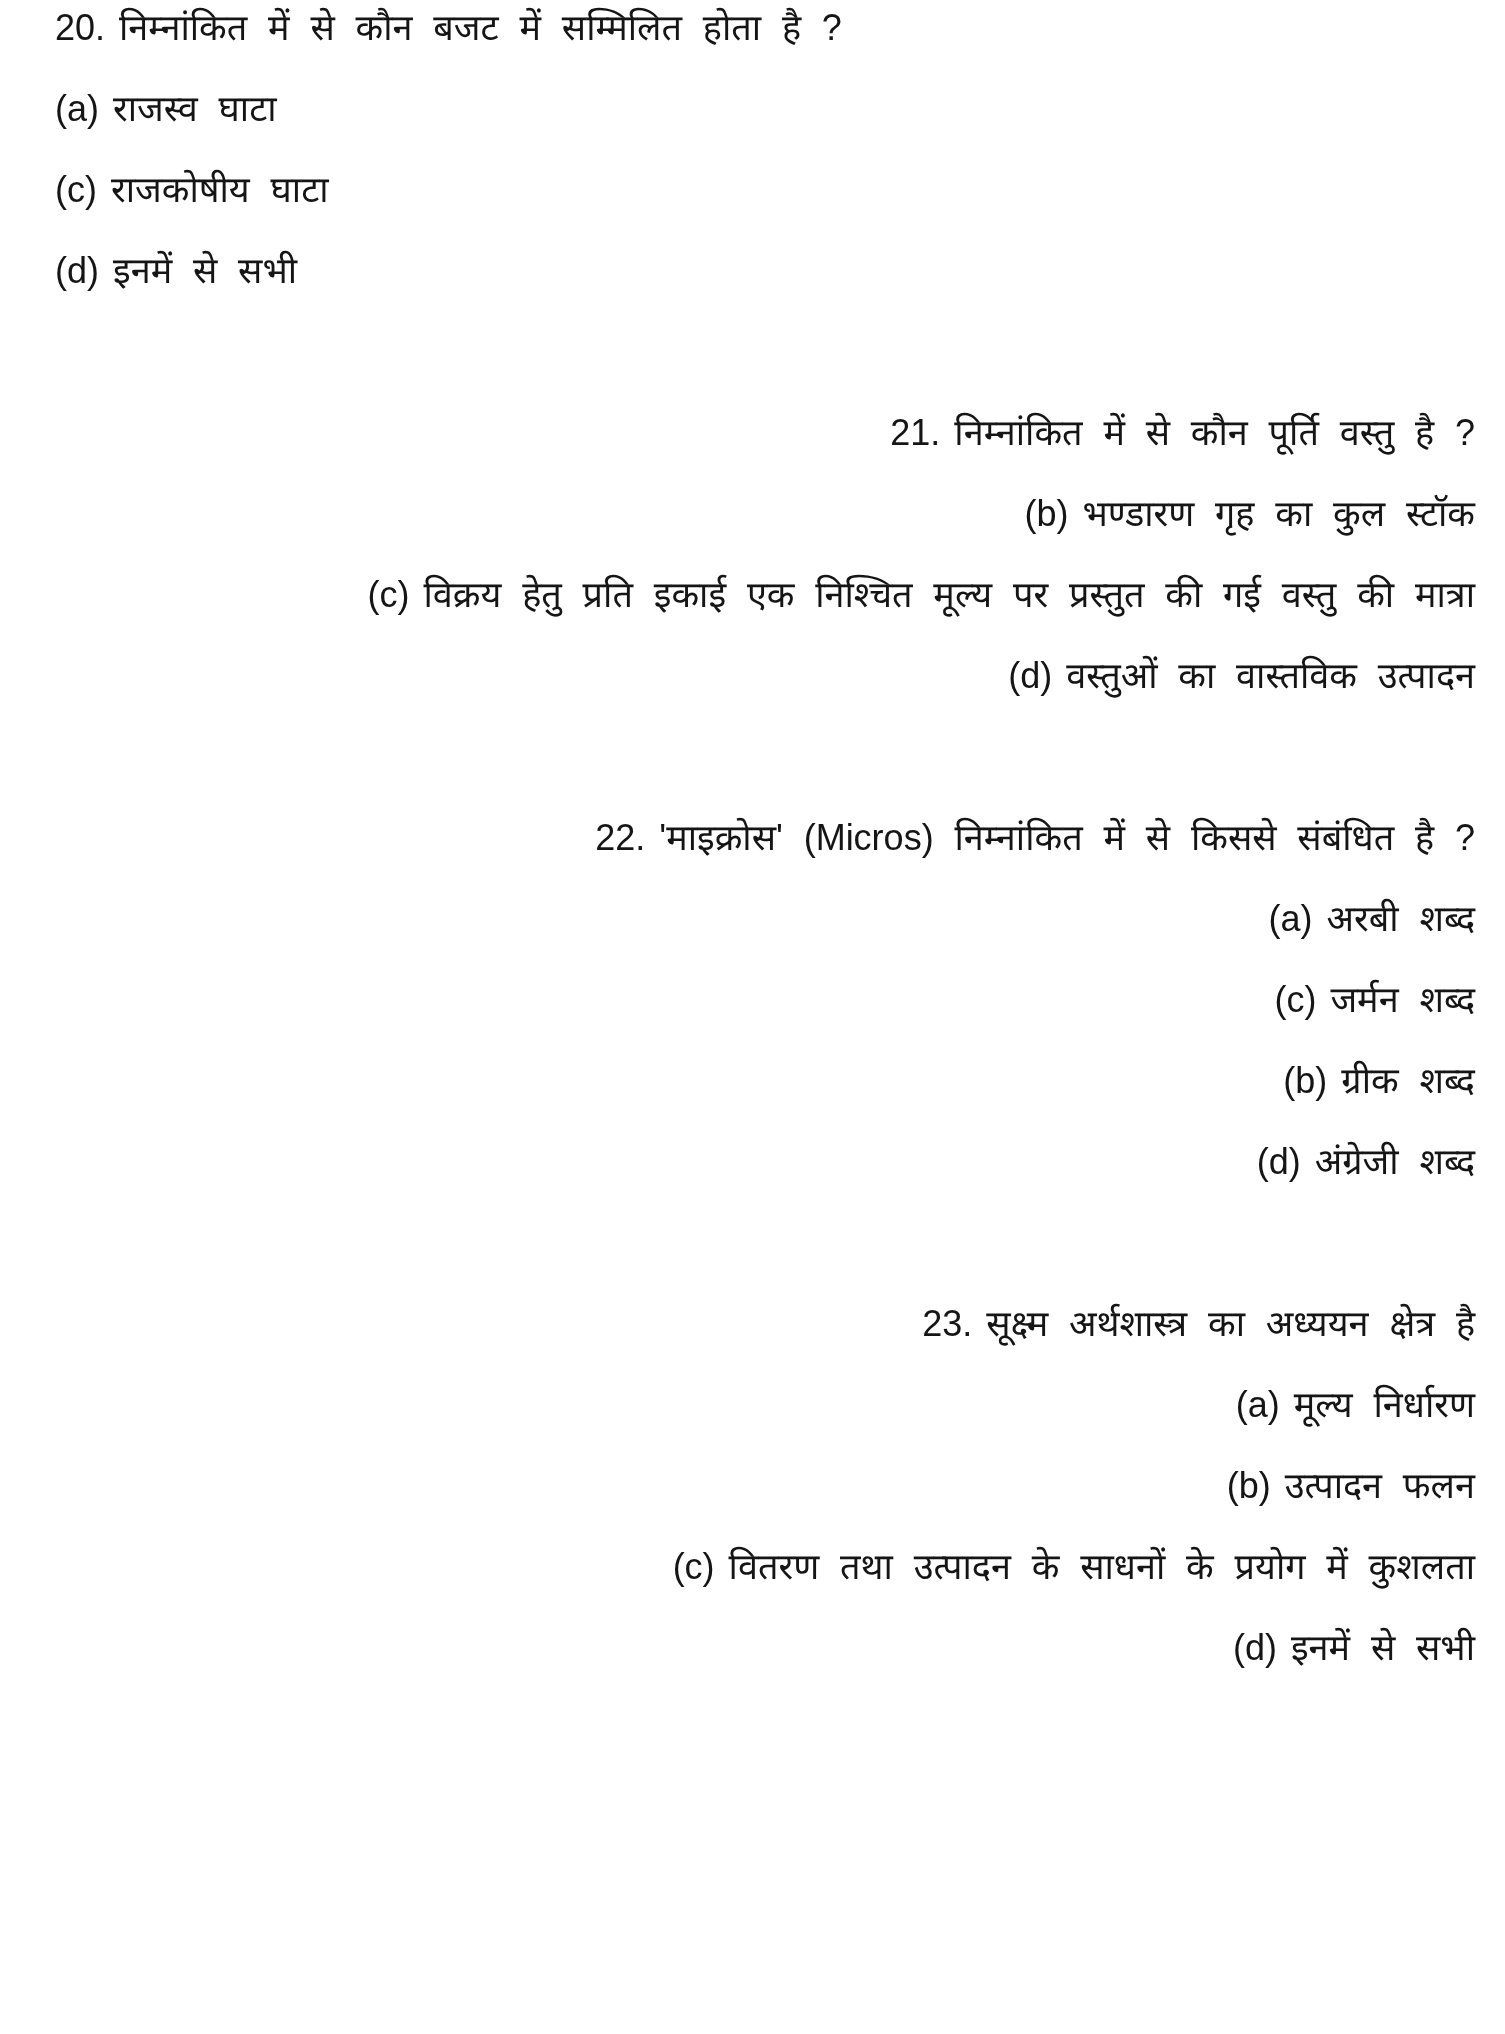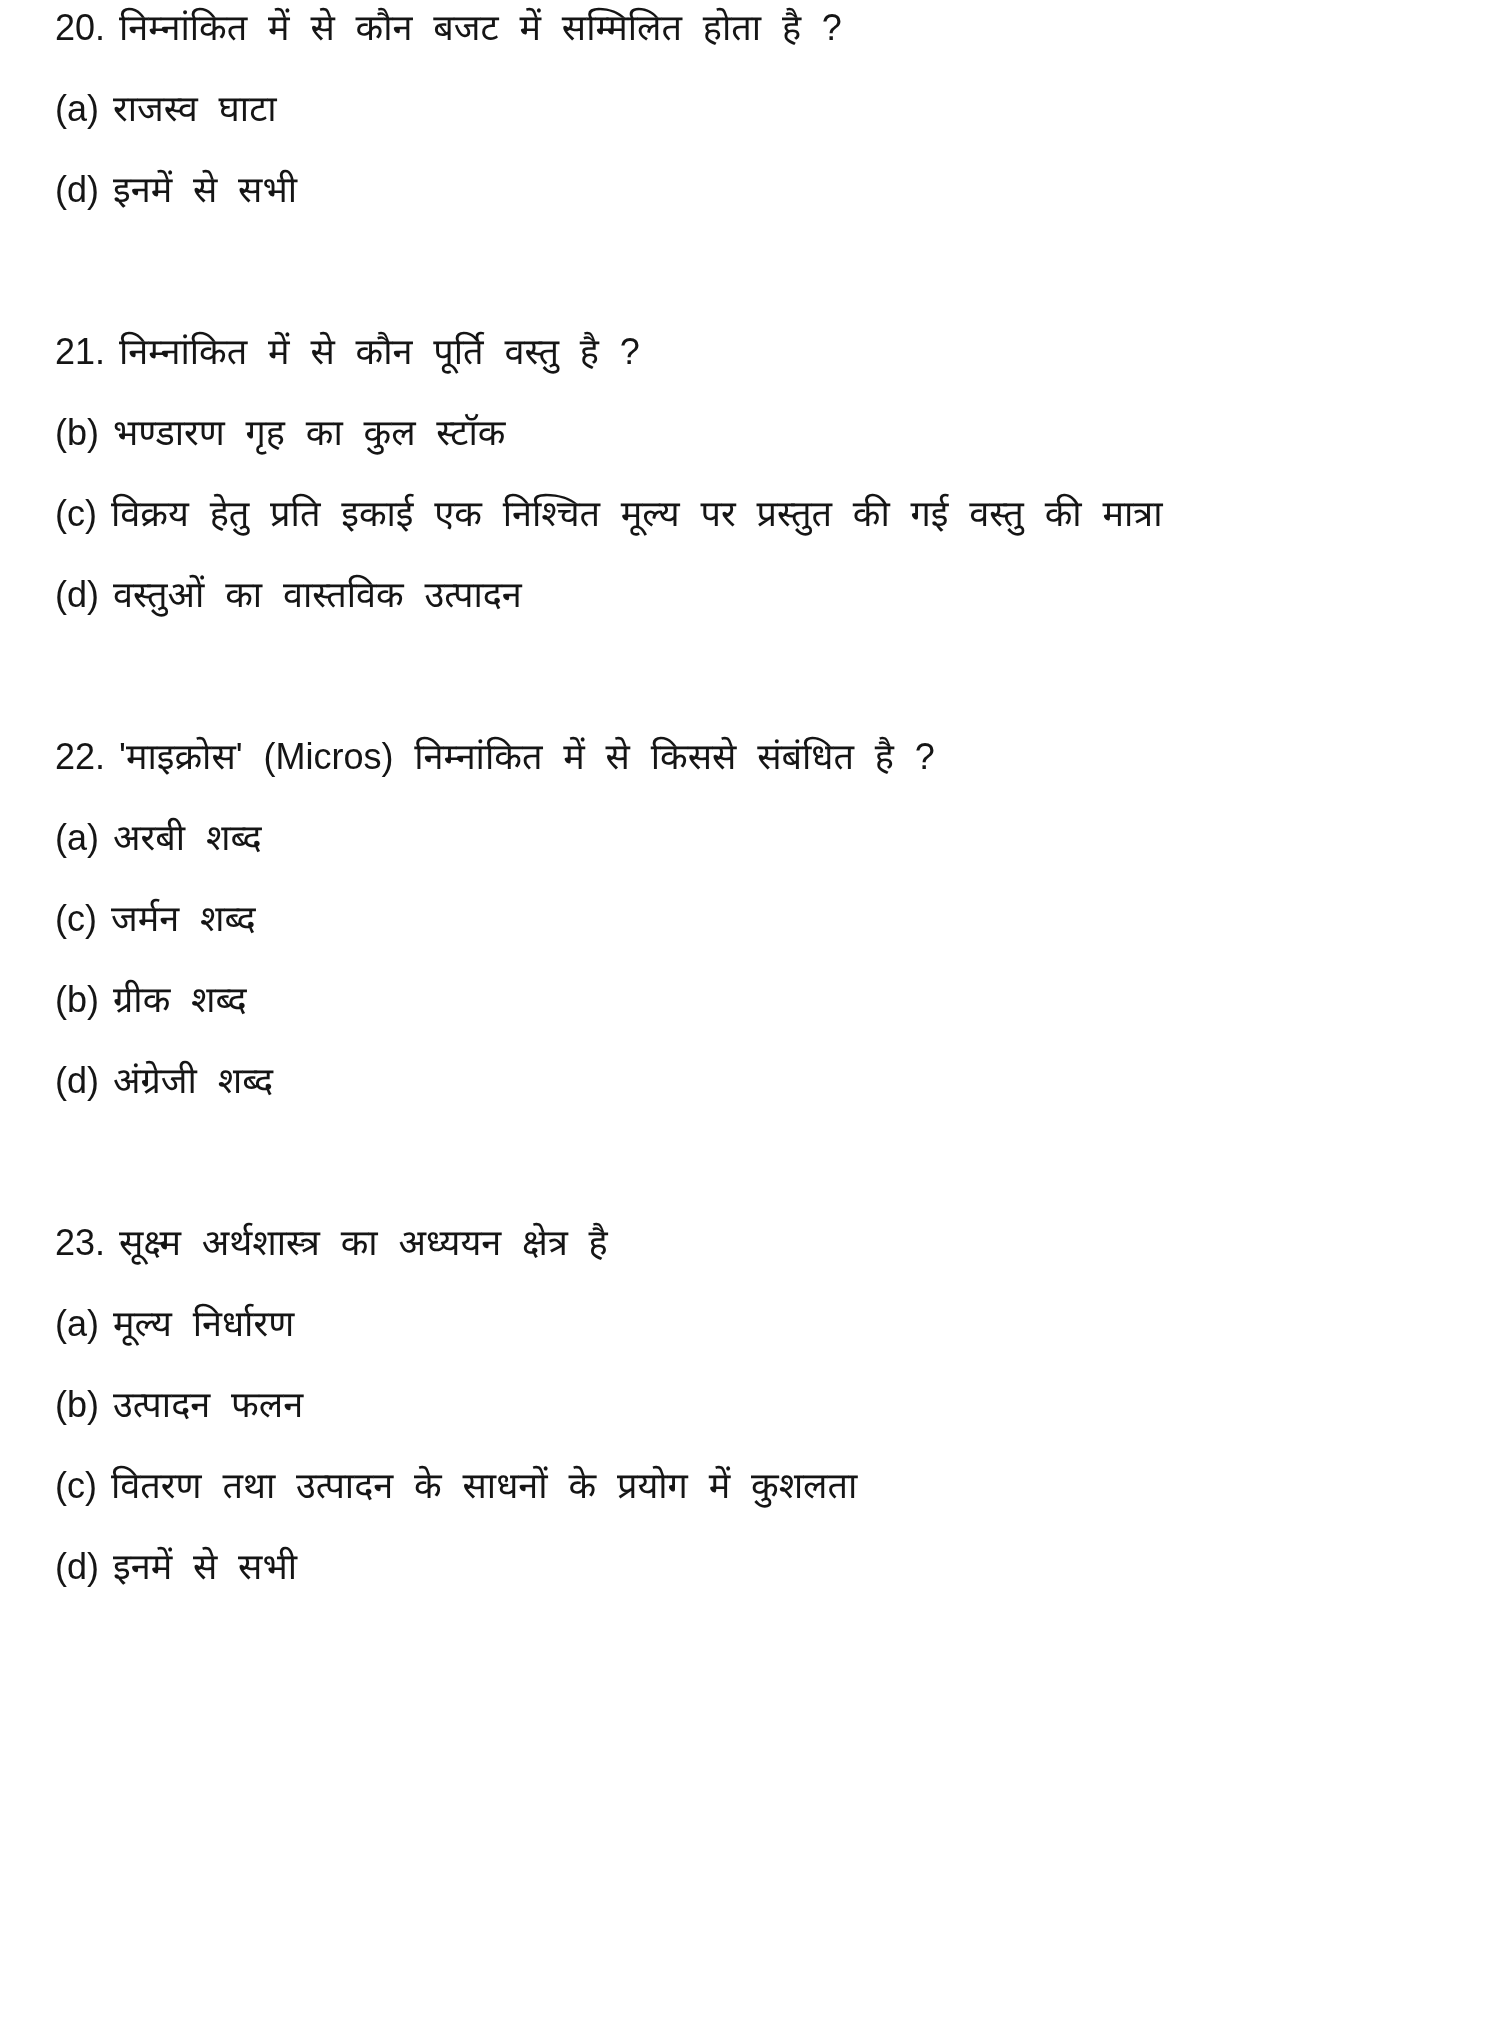--- a/index.html
+++ b/index.html
@@ -22,37 +22,41 @@
   }
   .line {
     font-size: 36px;
     line-height: 46px;
     margin-bottom: 35px;
     word-spacing: 0.30em;
     white-space: nowrap;
   }
   .question-block + .question-block {
     margin-top: 116px;
+    text-align: right;
   }
   .q-num, .opt-label {
     display: inline-block;
     margin-right: 14px;
   }
 </style>
 </head>
 <body>
 
 <main class="sheet">
 
   <section class="question-block">
     <div class="line">
       <span class="q-num">20.</span><span class="q-text">निम्नांकित में से कौन बजट में सम्मिलित होता है ?</span>
     </div>
     <div class="line">
       <span class="opt-label">(a)</span><span class="opt-text">राजस्व घाटा</span>
+    </div>
+    <div class="line">
+      <span class="opt-label">(c)</span><span class="opt-text">राजकोषीय घाटा</span>
     </div>
     <div class="line">
       <span class="opt-label">(d)</span><span class="opt-text">इनमें से सभी</span>
     </div>
   </section>
 
   <section class="question-block">
     <div class="line">
       <span class="q-num">21.</span><span class="q-text">निम्नांकित में से कौन पूर्ति वस्तु है ?</span>
     </div>

